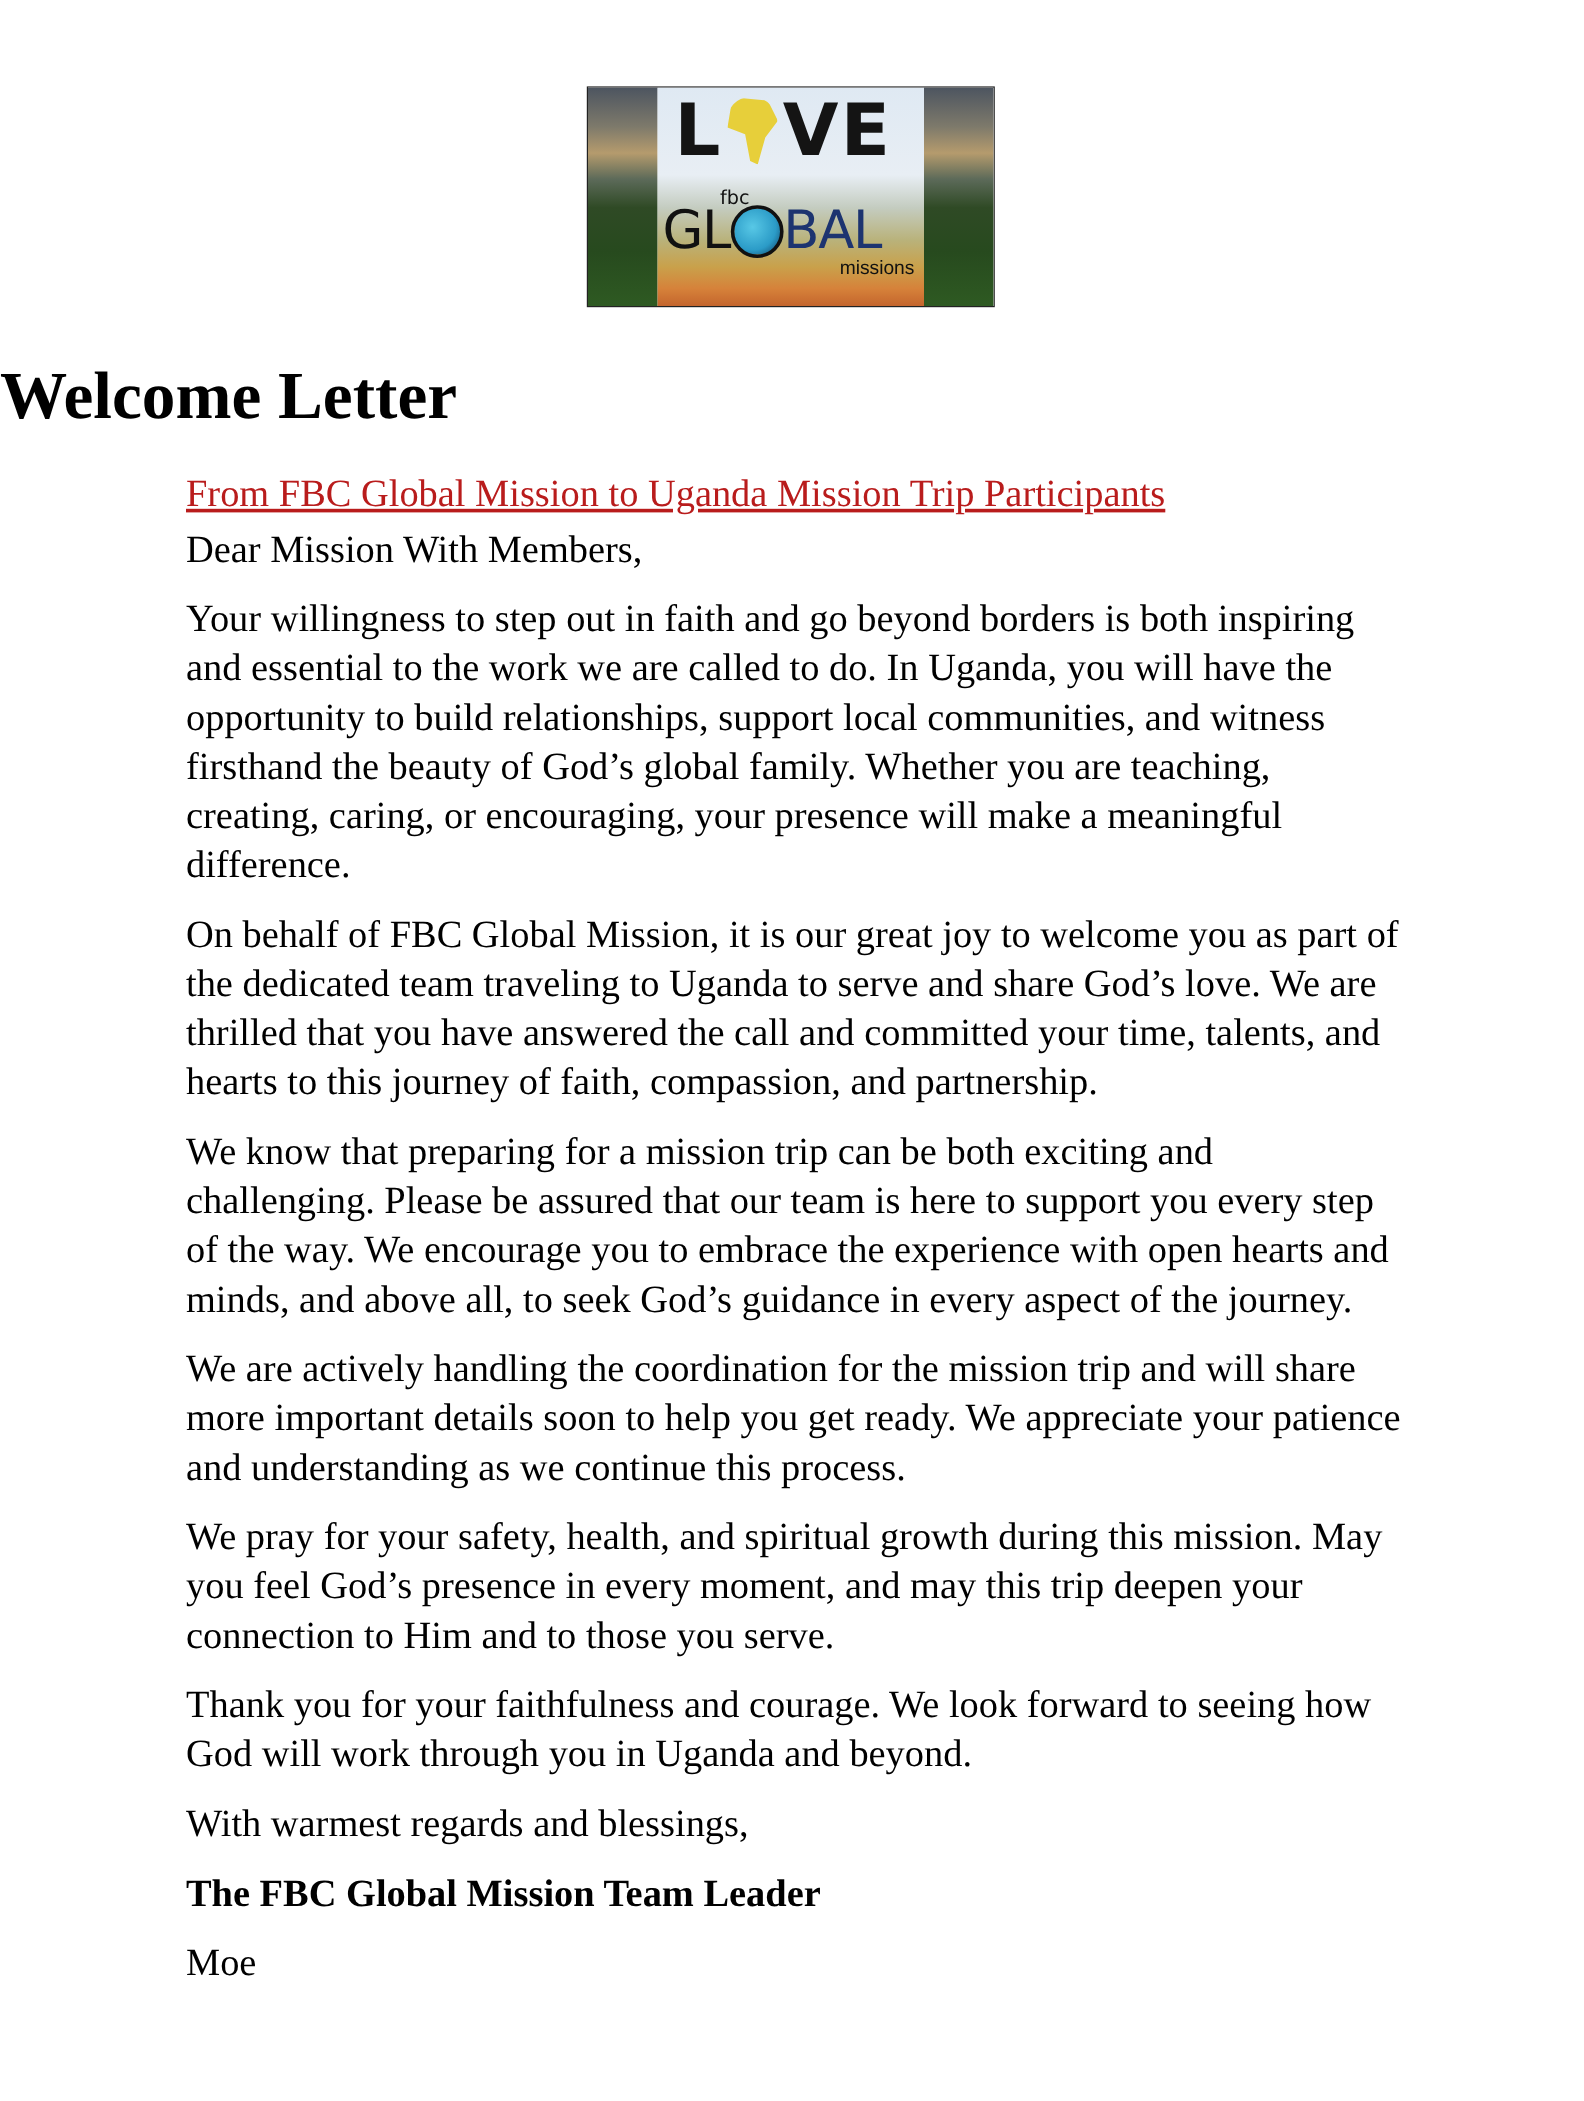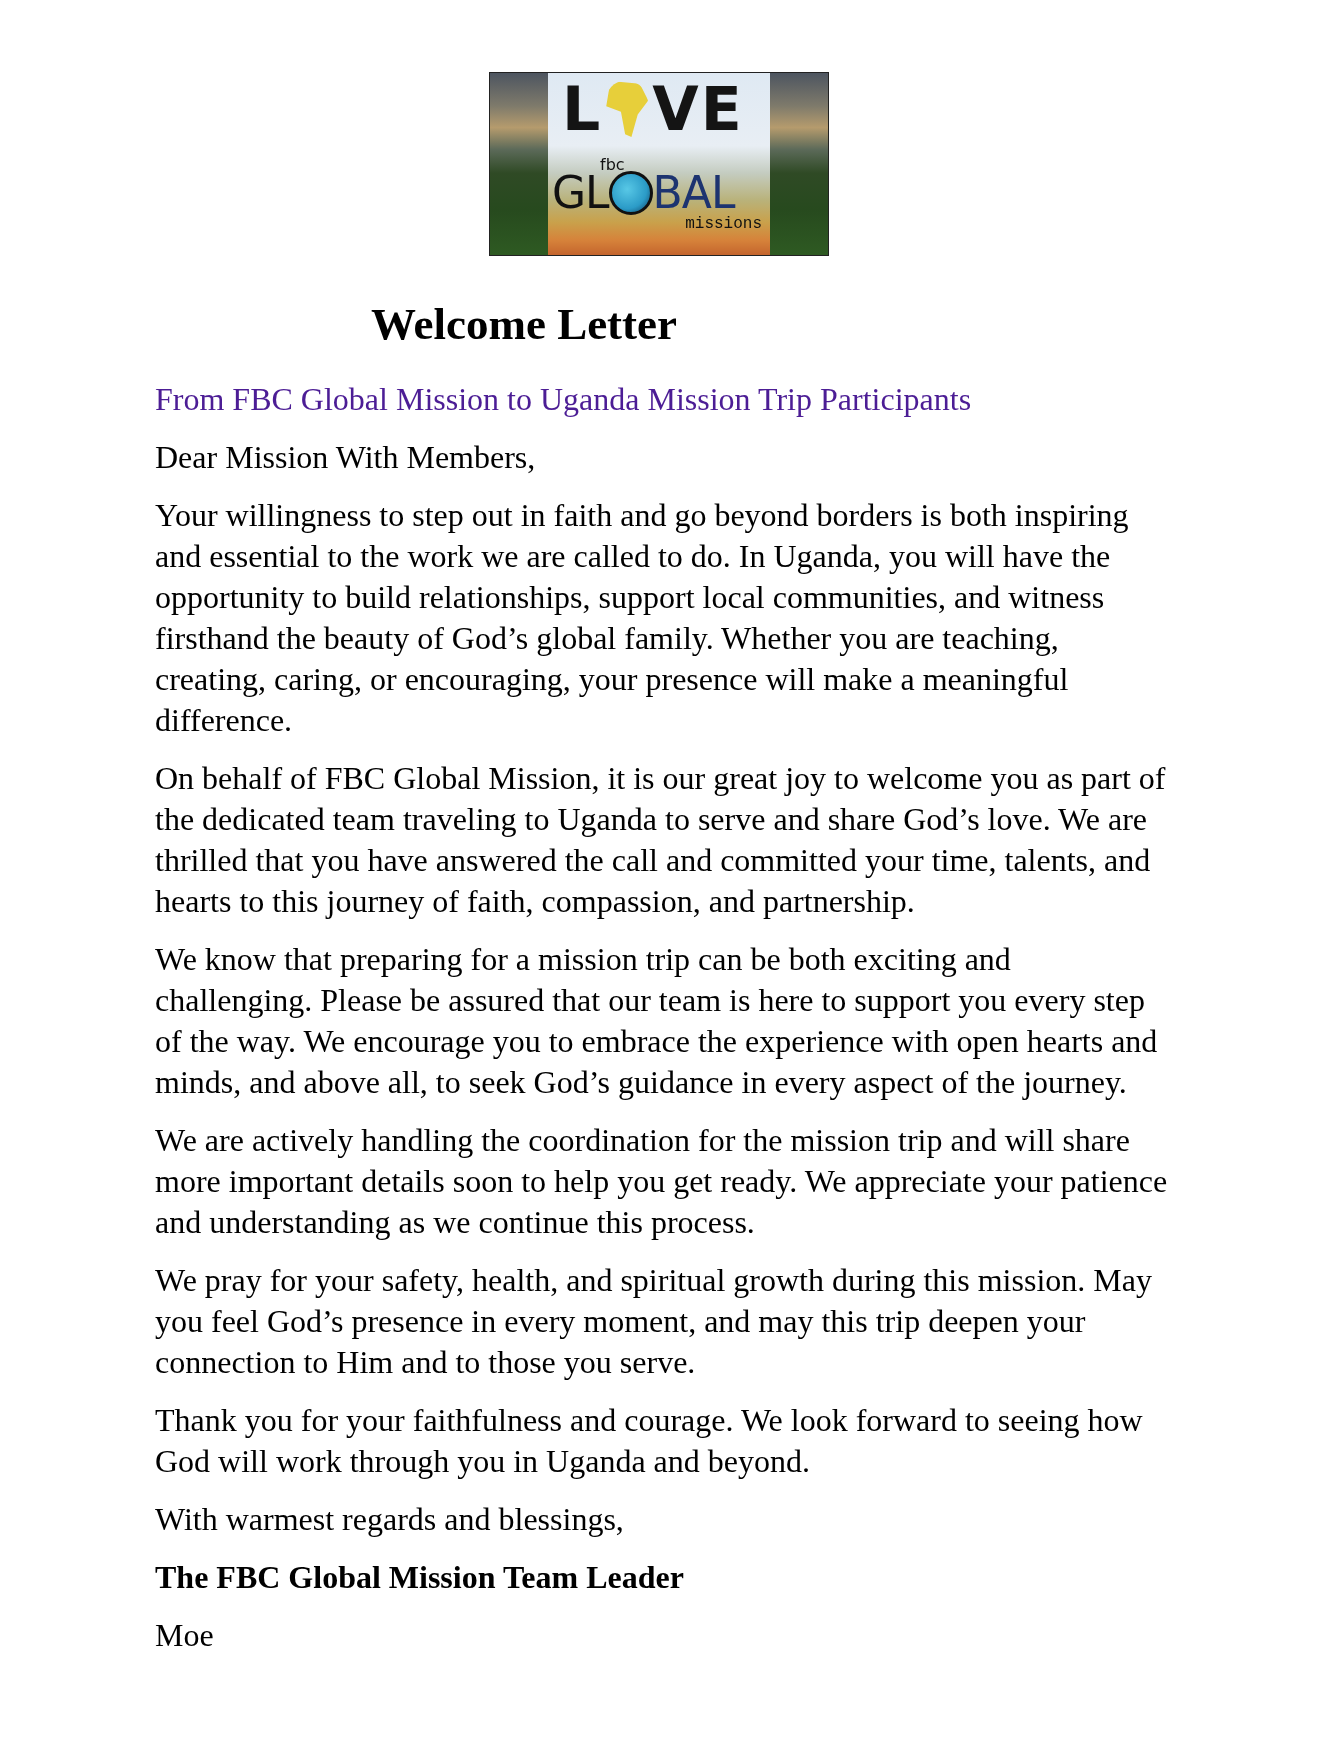--- a/index.html
+++ b/index.html
@@ -13,24 +13,24 @@
     .logo .side.left { left: 0; }
     .logo .side.right { right: 0; }
     .logo .center { position: absolute; left: 58px; right: 58px; top: 0; bottom: 0;
       background: linear-gradient(180deg, #dfe9f3 0%, #e8eef4 40%, #c4ccc0 55%, #b9b27a 70%, #c9a14b 82%, #d6823a 92%, #c4652d 100%); }
     .love { position: absolute; left: 14px; top: 6px; font-family: "DejaVu Sans", sans-serif; font-weight: bold; font-size: 60px; letter-spacing: 2px; color: #141414; line-height: 1; }
     .love .africa { display: inline-block; width: 42px; height: 56px; background: #e7cf3a; border-radius: 50% 55% 40% 60% / 40% 45% 70% 60%; vertical-align: top; margin: 2px 4px 0 4px; clip-path: polygon(10% 0, 80% 5%, 100% 35%, 75% 60%, 60% 100%, 45% 95%, 35% 55%, 0 45%); }
     .fbc { position: absolute; left: 52px; top: 82px; font-family: "DejaVu Sans", sans-serif; font-size: 16px; color: #111; }
     .global { position: absolute; left: 4px; top: 98px; font-family: "DejaVu Sans", sans-serif; font-size: 44px; color: #111; letter-spacing: -1px; line-height: 1; }
     .global .globe { display: inline-block; width: 44px; height: 44px; border-radius: 50%; background: radial-gradient(circle at 40% 40%, #58c8e6 0%, #2b9bc7 60%, #0d3a5c 100%); border: 3px solid #111; vertical-align: top; }
     .global .bal { color: #1d3470; }
-    .missions { position: absolute; right: 8px; top: 142px; font-family: Liberation Mono, monospace; font-size: 16px; color: #111; }
+    .missions { position: absolute; right: 8px; top: 142px; font-family: Liberation Sans, sans-serif; font-size: 16px; color: #111; }
 
-    .title { position: absolute; left: 0; width: 1048px; top: 300px; text-align: center; font-size: 45px; line-height: 1.1; }
-    .subtitle { position: absolute; left: 155px; top: 380px; font-size: 32px; color: #4c1d95; line-height: 1.2; }
+    .title { position: absolute; left: 0; width: 1048px; top: 300px; text-align: left; font-size: 56px; line-height: 1.1; }
+    .subtitle { position: absolute; left: 155px; top: 392px; font-size: 32px; color: #b91c1c; line-height: 1.2; text-decoration: underline; }
 
     .body { position: absolute; left: 155px; top: 437px; width: 1020px; font-size: 32px; line-height: 41px; }
     .body p { margin-bottom: 17px; }
     .body p.sig-bold { font-weight: bold; font-family: Liberation Serif, serif; }
   </style>
 </head>
 <body>
 
 <div class="logo-wrap">
   <div class="logo">

